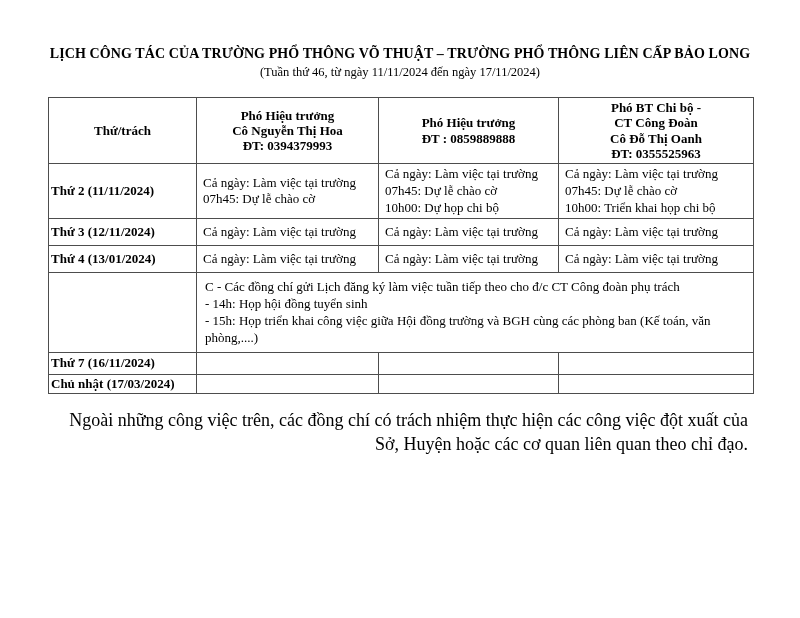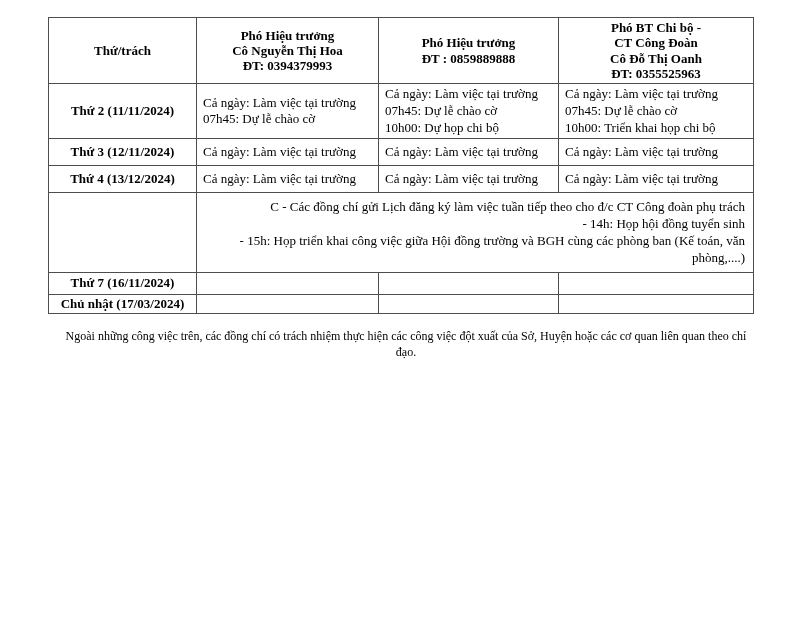--- a/index.html
+++ b/index.html
@@ -42,58 +42,62 @@
   }
   th.head-cell {
     font-weight: bold;
     text-align: center;
     line-height: 1.18;
     padding: 2px 3px;
     white-space: pre-line;
   }
   td.day-cell {
     font-weight: bold;
-    text-align: center;
+    text-align: left;
     padding: 1px 2px;
     line-height: 1.15;
   }
   td.sched-cell {
     text-align: left;
     padding: 2px 6px;
     line-height: 1.28;
     white-space: pre-line;
     vertical-align: middle;
   }
   td.note-cell {
-    text-align: right;
+    text-align: left;
     padding: 3px 8px;
     line-height: 1.3;
     white-space: pre-line;
     vertical-align: middle;
   }
   tr.r-header  { height: 62px; }
   tr.r-mon     { height: 50px; }
   tr.r-std     { height: 27px; }
   tr.r-thu     { height: 29px; }
   tr.r-note    { height: 80px; }
   tr.r-fri     { height: 29px; }
   tr.r-sat     { height: 22px; }
   tr.r-sun     { height: 19px; }
   .footer-note {
-    font-size: 12px;
+    font-size: 18px;
     line-height: 1.32;
     margin: 15px 52px 0 64px;
-    text-align: center;
+    text-align: right;
   }
 </style>
 </head>
 <body>
 
 <div class="page">
 
+  <div class="header-block">
+    <div class="doc-title">LỊCH CÔNG TÁC CỦA TRƯỜNG PHỔ THÔNG VÕ THUẬT – TRƯỜNG PHỔ THÔNG LIÊN CẤP BẢO LONG</div>
+    <div class="doc-subtitle">(Tuần thứ 46, từ ngày 11/11/2024 đến ngày 17/11/2024)</div>
+  </div>
 
   <table class="schedule">
     <colgroup>
       <col style="width:148px">
       <col style="width:182px">
       <col style="width:180px">
       <col style="width:195px">
     </colgroup>
     <tbody>
       <tr class="r-header">
@@ -122,21 +126,21 @@
       </tr>
 
       <tr class="r-std">
         <td class="day-cell">Thứ 3 (12/11/2024)</td>
         <td class="sched-cell">Cả ngày: Làm việc tại trường</td>
         <td class="sched-cell">Cả ngày: Làm việc tại trường</td>
         <td class="sched-cell">Cả ngày: Làm việc tại trường</td>
       </tr>
 
       <tr class="r-std">
-        <td class="day-cell">Thứ 4 (13/12/2024)</td>
+        <td class="day-cell">Thứ 4 (13/01/2024)</td>
         <td class="sched-cell">Cả ngày: Làm việc tại trường</td>
         <td class="sched-cell">Cả ngày: Làm việc tại trường</td>
         <td class="sched-cell">Cả ngày: Làm việc tại trường</td>
       </tr>
 
 
       <tr class="r-note">
         <td class="day-cell"></td>
         <td class="note-cell" colspan="3">C - Các đồng chí  gửi Lịch đăng ký làm việc tuần tiếp theo cho đ/c CT Công đoàn phụ trách
 - 14h: Họp hội đồng tuyển sinh

